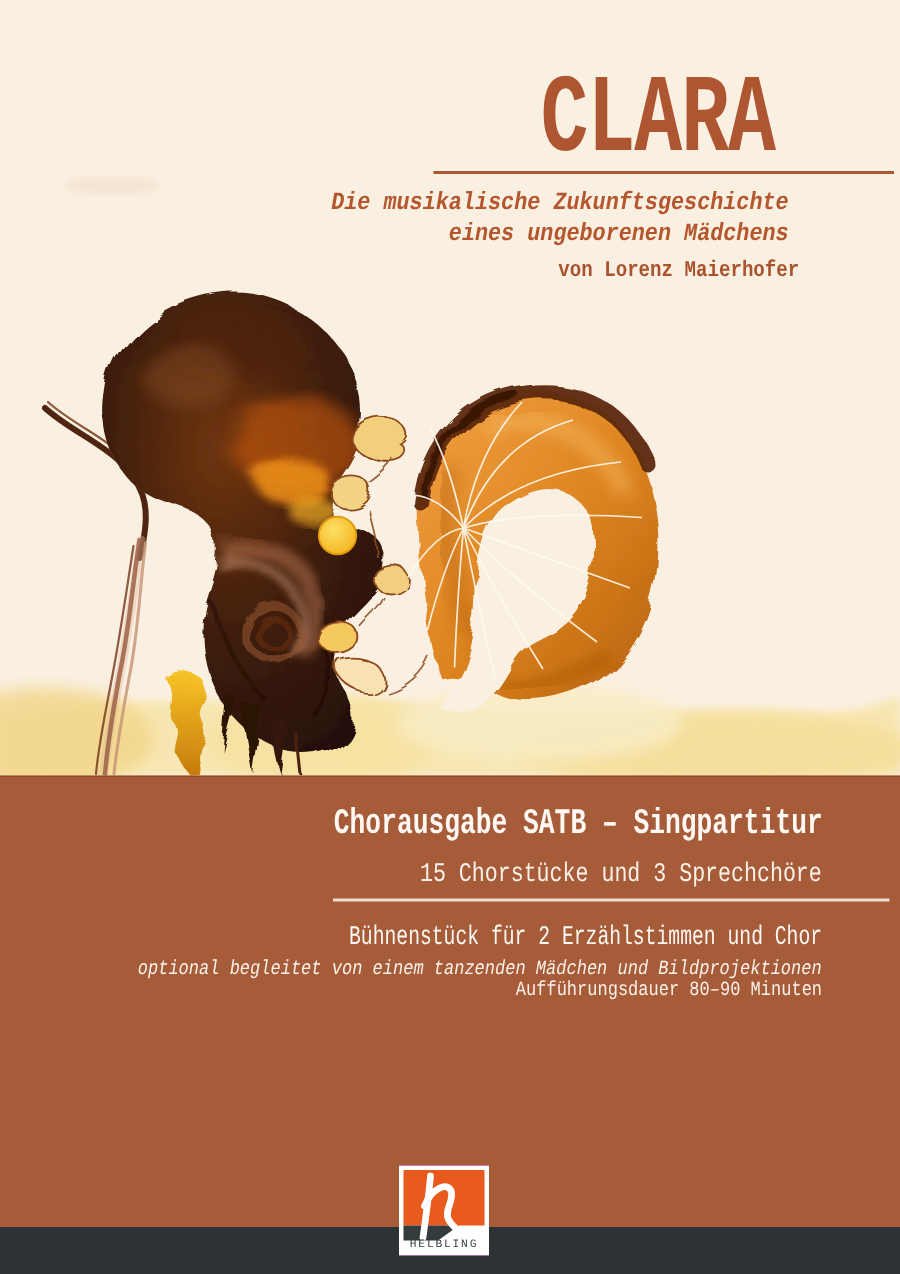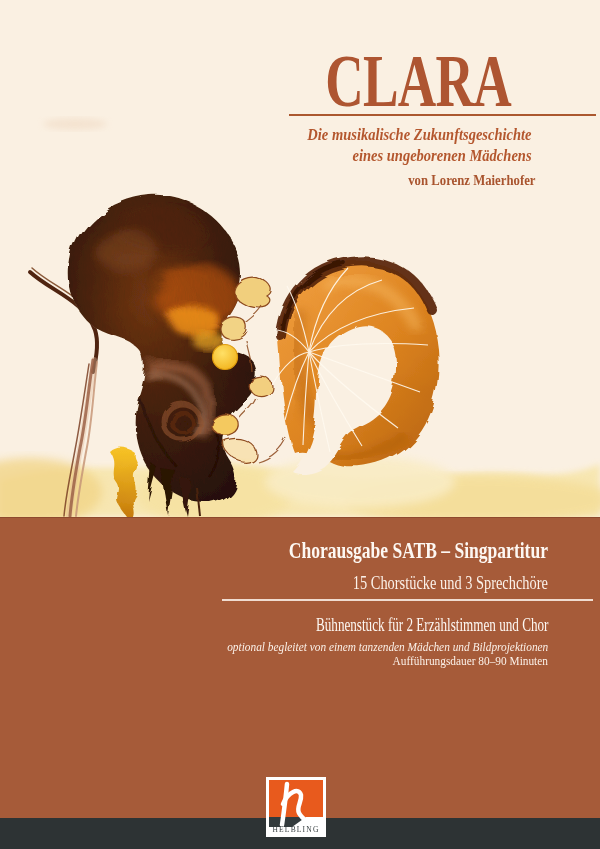--- a/index.html
+++ b/index.html
@@ -1,19 +1,19 @@
 <!DOCTYPE html>
 <html><head>
 <meta charset="utf-8">
 <style>
   html,body{margin:0;padding:0;background:#555;}
   .page{
     position:relative;width:600px;height:849px;overflow:hidden;
     background:#faf0e2;
-    font-family:Liberation Serif, serif;
+    font-family:Liberation Mono, monospace;
   }
   .abs{position:absolute;}
   .rtext{position:absolute;right:52px;white-space:nowrap;transform-origin:100% 50%;}
 
   
   .title{
     top:44px;right:53px;
     font-size:74px;line-height:74px;font-weight:bold;
     color:#ae5531;letter-spacing:-1px;
     transform:scaleX(.72);

